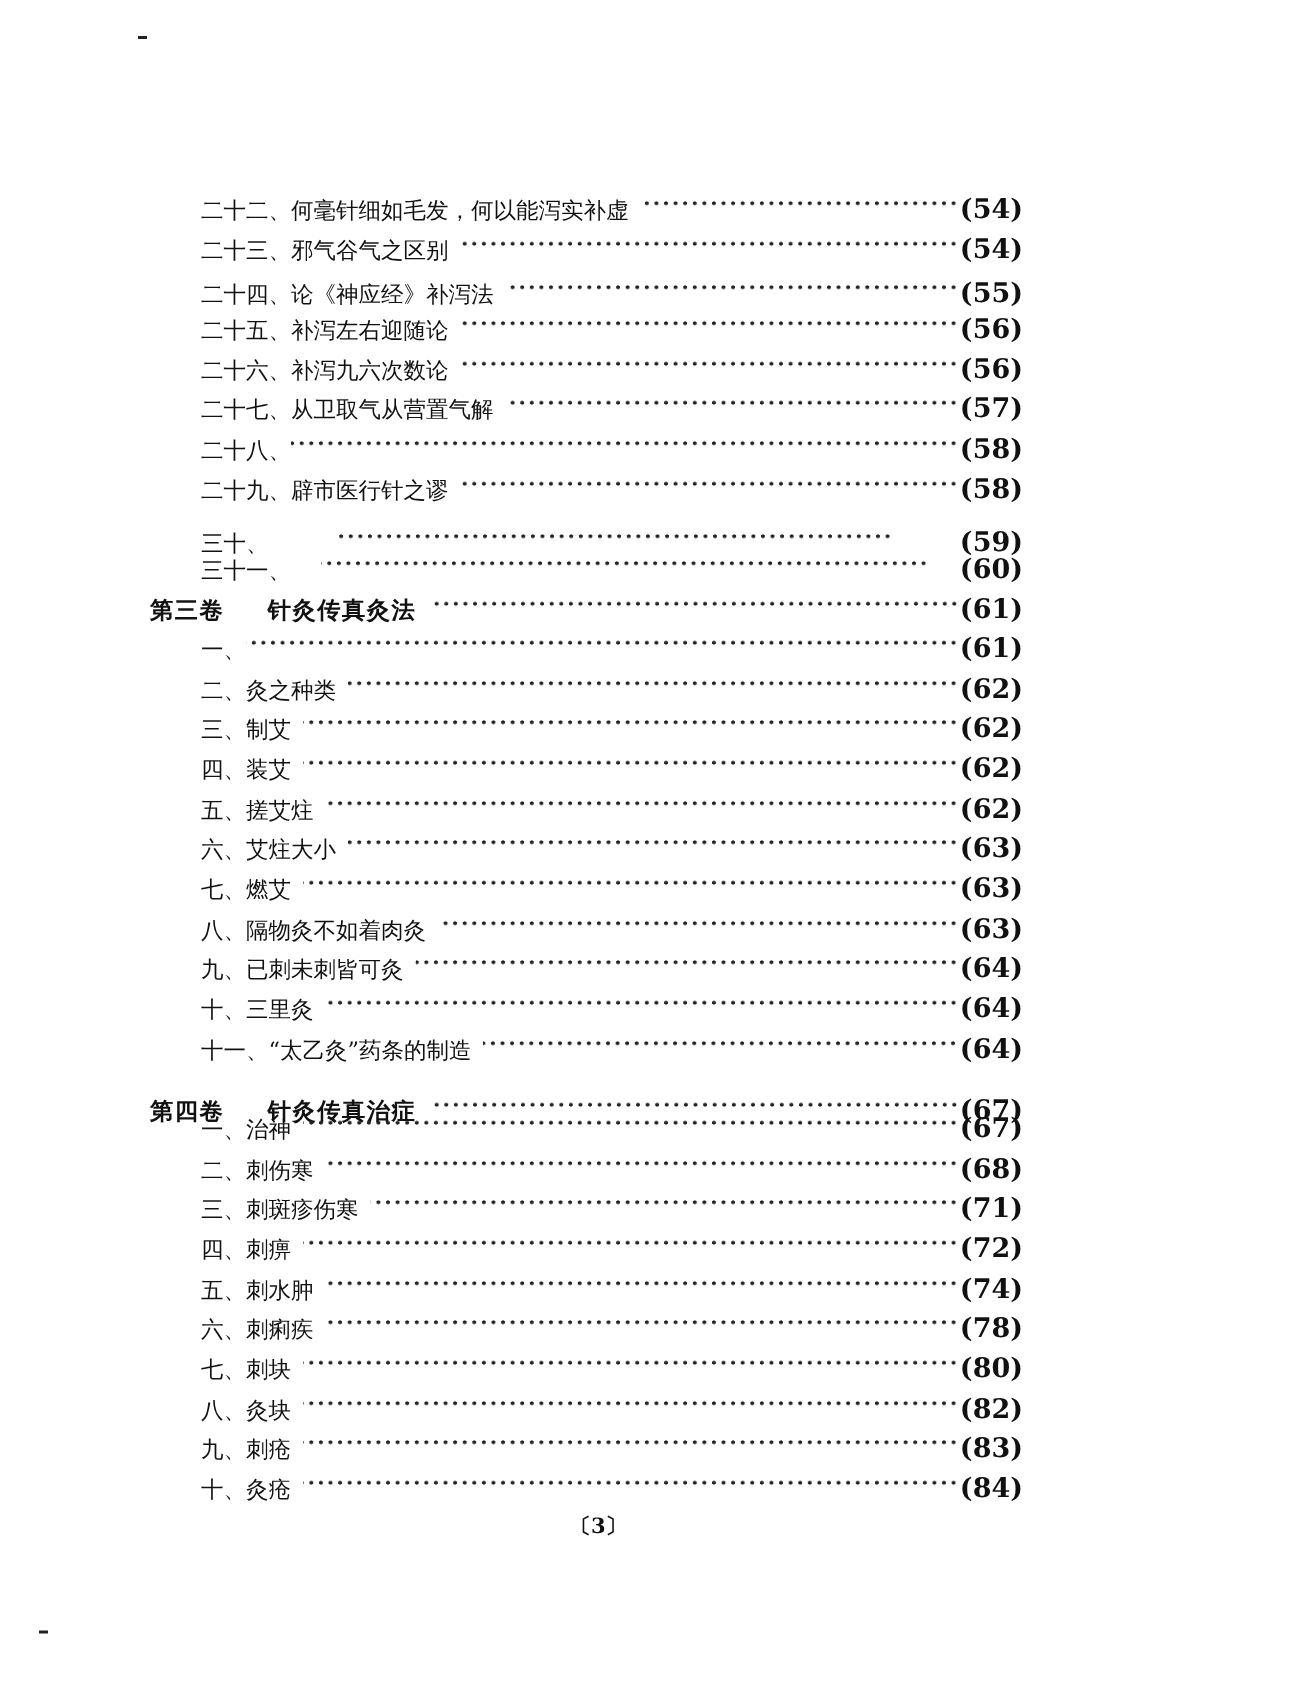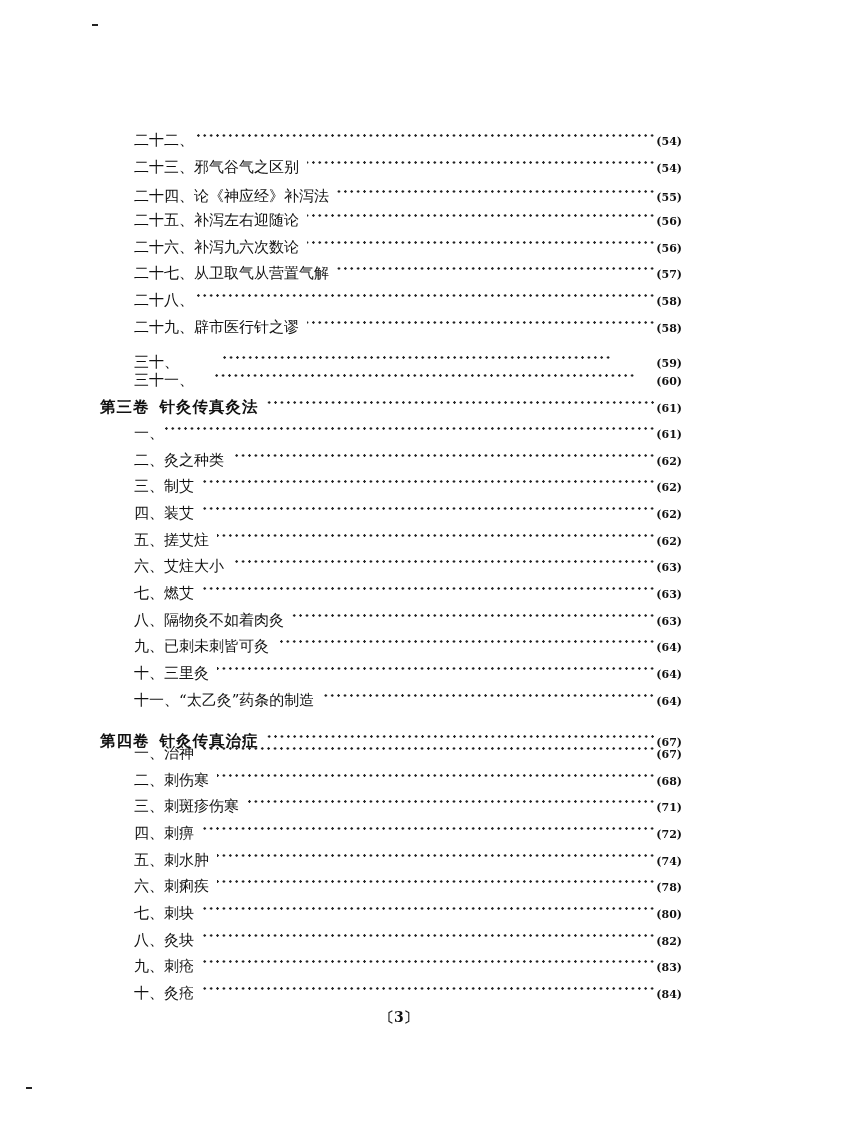--- a/index.html
+++ b/index.html
@@ -55,21 +55,21 @@
     }
     .toc-num {
       flex: 0 0 auto;
       font-family: Liberation Mono, monospace;
     }
     .toc-title {
       flex: 0 0 auto;
       padding-right: 8px;
     }
     .vol .toc-num {
-      margin-right: 10px;
+      margin-right: 29px;
       letter-spacing: 1px;
     }
     .vol .toc-title {
       letter-spacing: 1px;
     }
     .leader {
       flex: 1 1 auto;
       overflow: hidden;
       height: 26px;
       position: relative;
@@ -82,21 +82,21 @@
       height: 3px;
       background-image: radial-gradient(circle, #222 1.1px, transparent 1.4px);
       background-size: 6.4px 3px;
       background-repeat: repeat-x;
       background-position: right center;
     }
     .toc-page {
       flex: 0 0 auto;
       font-weight: bold;
       font-family: "DejaVu Serif", "Liberation Serif", serif;
-      font-size: 11px;
+      font-size: 18px;
       padding-left: 1px;
     }
     .footer-page {
       position: absolute;
       left: 380px;
       top: 1009px;
       font-weight: bold;
       font-size: 14px;
       font-family: "DejaVu Serif", "Liberation Serif", serif;
     }
@@ -104,20 +104,21 @@
 </head>
 <body>
 
 <div class="page">
   <div class="scan-mark" style="left:92px; top:24px;"></div>
   <div class="scan-mark" style="left:26px; top:1087px;"></div>
 
   <div class="toc">
     <div class="toc-row sub" style="top: 0px;">
         <span class="toc-num">二十二、</span>
+        <span class="toc-title">何毫针细如毛发，何以能泻实补虚</span>
         <span class="leader"></span>
         <span class="toc-page">(54)</span>
       </div>
     <div class="toc-row sub" style="top: 26.65px;">
         <span class="toc-num">二十三、</span>
         <span class="toc-title">邪气谷气之区别</span>
         <span class="leader"></span>
         <span class="toc-page">(54)</span>
       </div>
     <div class="toc-row sub" style="top: 56px;">

